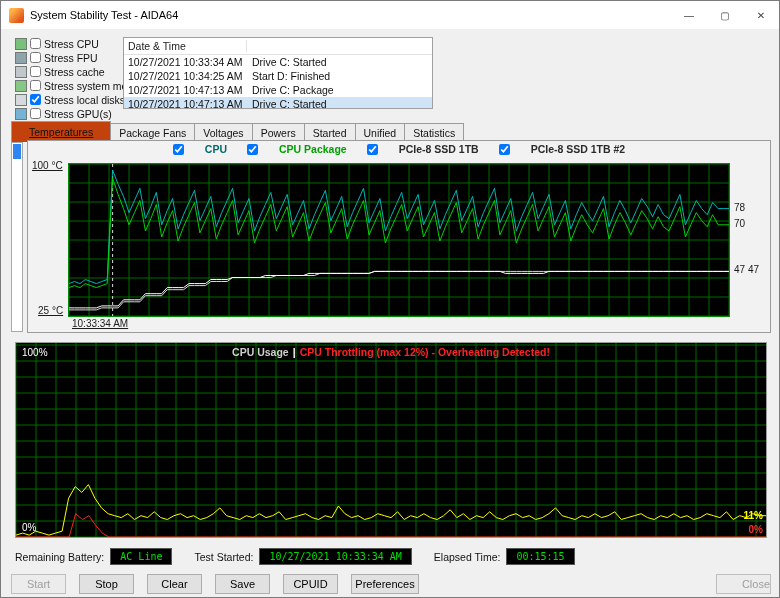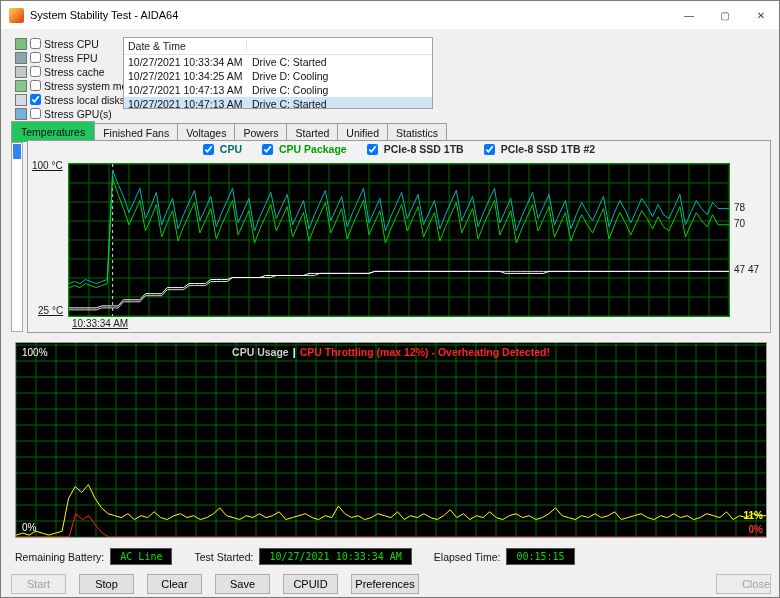--- a/index.html
+++ b/index.html
@@ -27,28 +27,28 @@
   .log-header{display:flex;padding:2px 4px;border-bottom:1px solid #e2e2e2;color:#222;}
   .log-header .col-dt{border-right:1px solid #e2e2e2;}
   .col-dt{width:118px;flex:0 0 118px;}
   .col-st{flex:1;padding-left:6px;}
   .log-row{display:flex;padding:1px 4px;line-height:12px;}
   .log-row.selected{background:#cfe4f7;}
   
   .tabs{position:absolute;left:10px;top:120px;display:flex;align-items:flex-end;font-size:10.5px;}
   .tab{padding:3px 8px;background:#ececec;border:1px solid #9b9b9b;border-left:none;cursor:default;}
   .tab:first-child{border-left:1px solid #9b9b9b;}
-  .tab.active{background:#22c55e;padding:4px 9px;border-bottom:1px solid #f7f7f7;font-weight:normal;}
+  .tab.active{background:#c2410c;padding:4px 17px;border-bottom:1px solid #f7f7f7;font-weight:normal;text-decoration:underline;}
   
   .vbar{position:absolute;left:10px;top:141px;width:12px;height:190px;border:1px solid #a8a8a8;background:#ffffff;box-sizing:border-box;}
   .vbar-fill{margin:1px;height:15px;background:#2f86f0;}
   
   .chart1{position:absolute;left:26px;top:139px;width:744px;height:193px;border:1px solid #9b9b9b;background:#f2f2f2;box-sizing:border-box;}
   .legend{position:absolute;left:0;top:2px;width:100%;display:flex;justify-content:center;gap:20px;align-items:center;font-size:10.5px;font-weight:bold;}
-  .lg-item{display:flex;align-items:center;gap:3px;}
+  .lg-item{display:flex;align-items:center;gap:18px;}
   #temp-plot{position:absolute;left:40px;top:22px;background:#000;border:1px solid #008c00;}
   .c1-lab{position:absolute;font-size:10px;color:#1a1a1a;text-decoration:underline;}
   #c1-right{position:absolute;left:704px;top:22px;width:38px;height:152px;font-size:10px;}
   #c1-right .rl{position:absolute;left:2px;white-space:nowrap;}
   
   .chart2{position:absolute;left:14px;top:341px;width:752px;height:196px;border:1px solid #9b9b9b;background:#000;box-sizing:border-box;}
   #usage-plot{position:absolute;left:0;top:0;}
   .c2-title{position:absolute;left:0;top:3px;width:100%;text-align:center;font-size:10.5px;font-weight:bold;}
   .c2t-main{color:#d0d0d0;}
   .c2t-sep{color:#ffffff;padding:0 4px;}
@@ -118,35 +118,35 @@
   <div class="log-panel">
     <div class="log-header">
       <span class="col-dt">Date &amp; Time</span>
     </div>
     <div class="log-row">
       <span class="col-dt">10/27/2021 10:33:34 AM</span>
       <span class="col-st">Drive C: Started</span>
     </div>
     <div class="log-row">
       <span class="col-dt">10/27/2021 10:34:25 AM</span>
-      <span class="col-st">Drive D: Cooling</span>
+      <span class="col-st">Start D: Finished</span>
     </div>
     <div class="log-row">
       <span class="col-dt">10/27/2021 10:47:13 AM</span>
-      <span class="col-st">Drive C: Cooling</span>
+      <span class="col-st">Drive C: Package</span>
     </div>
     <div class="log-row selected">
       <span class="col-dt">10/27/2021 10:47:13 AM</span>
       <span class="col-st">Drive C: Started</span>
     </div>
   </div>
 
   <div class="tabs">
     <span class="tab active">Temperatures</span>
-    <span class="tab">Finished Fans</span>
+    <span class="tab">Package Fans</span>
     <span class="tab">Voltages</span>
     <span class="tab">Powers</span>
     <span class="tab">Started</span>
     <span class="tab">Unified</span>
     <span class="tab">Statistics</span>
   </div>
 
   <div class="vbar">
     <div class="vbar-fill"></div>
   </div>

